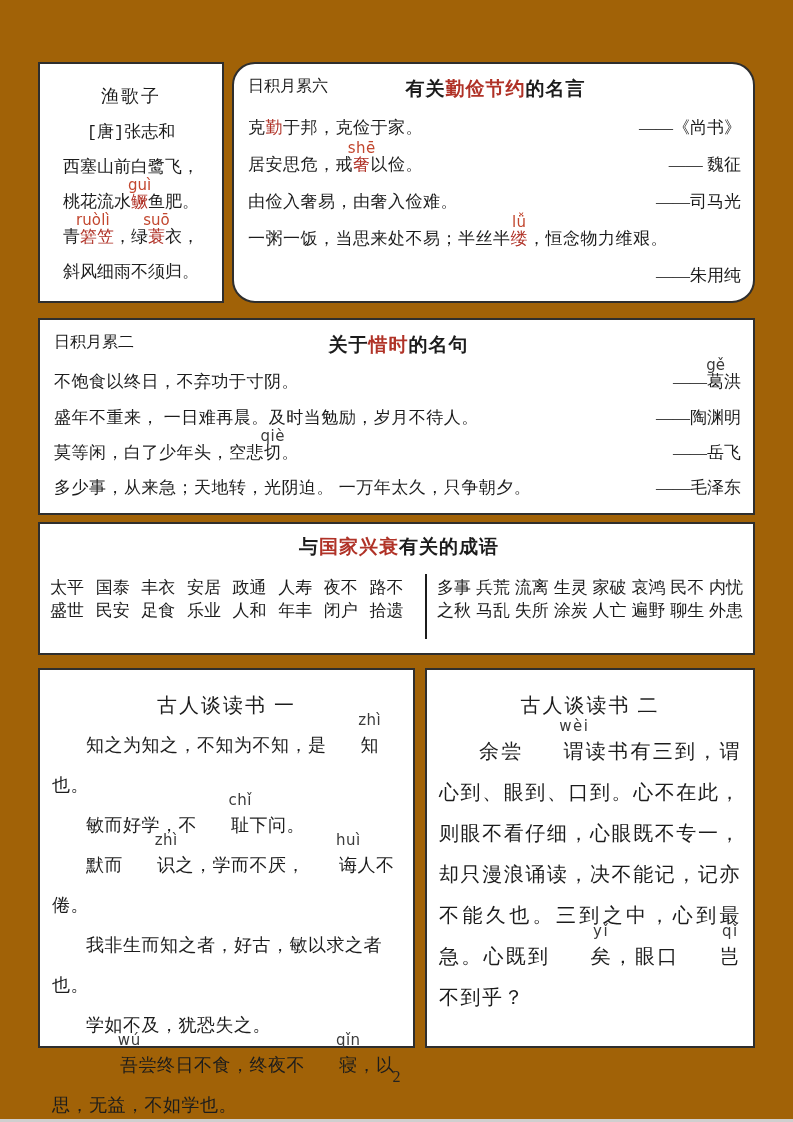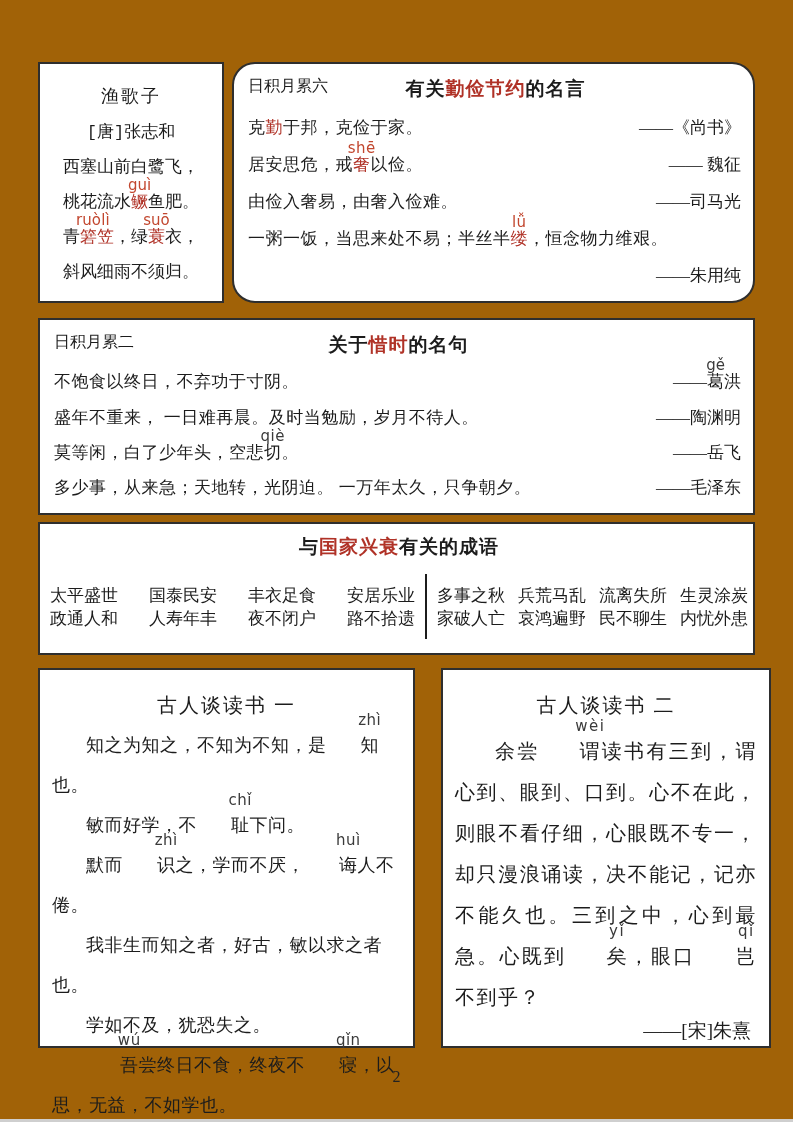--- a/index.html
+++ b/index.html
@@ -62,29 +62,29 @@
 
   
   .idiom-box{left:38px;top:522px;width:717px;height:133px;
     display:flex;flex-direction:column;padding:10px 1px 14px 6px;}
   .idiom-title{
     text-align:center;
     font-family:"Liberation Sans","DejaVu Sans",sans-serif;
     font-weight:bold;font-size:19px;letter-spacing:1px;margin-bottom:14px;
   }
   .idiom-grid{display:flex;flex:1;}
-  .idiom-col{display:flex;flex-direction:column;justify-content:center;}
+  .idiom-col{display:flex;justify-content:flex-end;}
   .idiom-col.left{width:54%;border-right:2px solid #1c1c1c;padding:2px 10px 2px 4px;}
   .idiom-col.right{width:46%;padding:2px 4px 2px 10px;}
   .idiom-row{display:flex;justify-content:space-between;font-size:17px;}
 
   
   .reading-box{display:flex;flex-direction:column;padding:14px 12px 16px 12px;}
   .reading1{left:38px;top:668px;width:377px;height:380px;}
-  .reading2{left:425px;top:668px;width:330px;height:380px;margin-left:16px;}
+  .reading2{left:425px;top:668px;width:330px;height:380px;}
   .reading-title{text-align:center;font-size:20px;letter-spacing:2px;
     margin:8px 0 6px 0;}
   .r-par{font-size:18px;line-height:40px;text-indent:34px;margin:0;
     letter-spacing:0.5px;}
   .r-par2{font-size:20px;line-height:41px;text-indent:40px;margin:6px 0 0 0;
     text-align:justify;letter-spacing:1.5px;}
   .r-source2{margin-top:auto;text-align:right;font-size:19px;
     padding-right:6px;padding-bottom:8px;}
 
   
@@ -200,18 +200,17 @@
     <p class="r-par"><span>默而</span><span class="anno"><span class="py">zhì</span>识</span><span>之，学而不厌，</span><span class="anno"><span class="py">huì</span>诲</span><span>人不倦。</span></p>
     <p class="r-par"><span>我非生而知之者，好古，敏以求之者也。</span></p>
     <p class="r-par"><span>学如不及，犹恐失之。</span></p>
     <p class="r-par"><span class="anno"><span class="py">wú</span>吾</span><span>尝终日不食，终夜不</span><span class="anno"><span class="py">qǐn</span>寝</span><span>，以思，无益，不如学也。</span></p>
 
   </div>
 
   <div class="box reading-box reading2">
     <div class="reading-title">古人谈读书 二</div>
     <p class="r-par2"><span>余尝</span><span class="anno"><span class="py">wèi</span>谓</span><span>读书有三到，谓心到、眼到、口到。心不在此，则眼不看仔细，心眼既不专一，却只漫浪诵读，决不能记，记亦不能久也。三到之中，心到最急。心既到</span><span class="anno"><span class="py">yǐ</span>矣</span><span>，眼口</span><span class="anno"><span class="py">qǐ</span>岂</span><span>不到乎？</span></p>
-    <div class="r-source2">——[宋]朱熹</div>
   </div>
 
   <div class="page-number">2</div>
   <div class="next-page-edge"></div>
 </div>
 
 </body></html>

